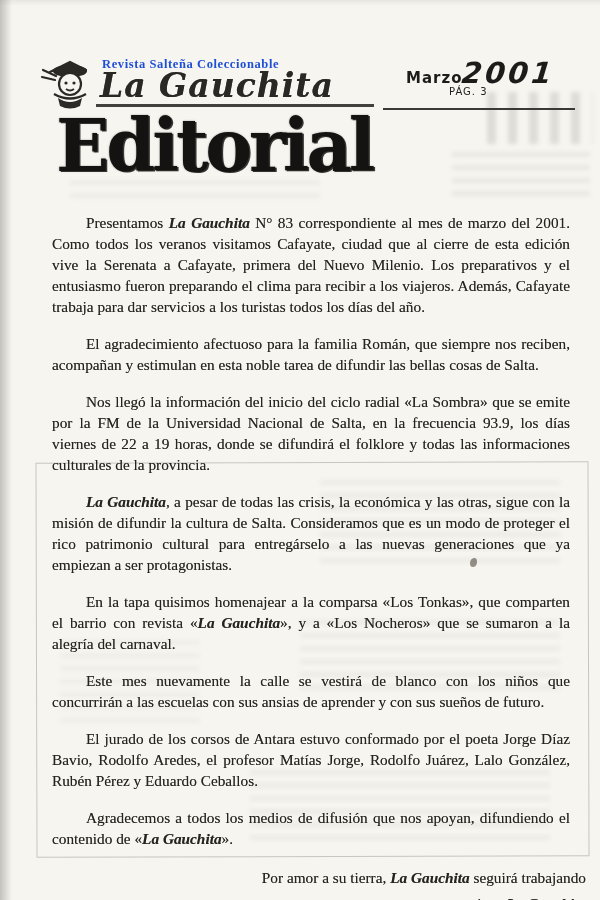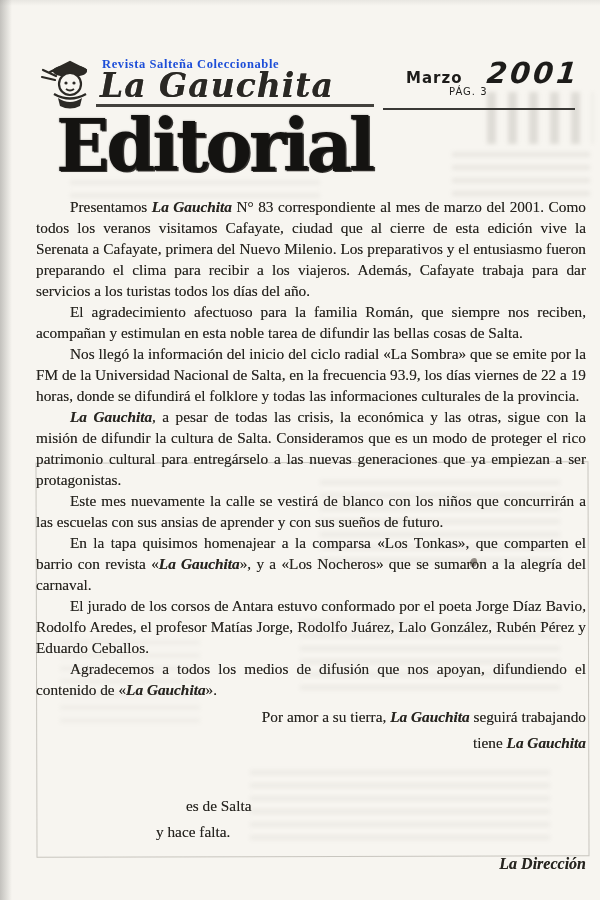--- a/index.html
+++ b/index.html
@@ -22,40 +22,40 @@
     background:rgba(70,58,50,.55); border-radius:60% 40% 55% 45%; filter:blur(.6px); }
 
   
   .logo { position:absolute; left:40px; top:54px; width:58px; height:58px; }
   .tagline { position:absolute; left:102px; top:57px; font-size:12.5px; font-weight:bold;
     letter-spacing:.6px; color:#1d4ed8; }
   .magname { position:absolute; left:100px; top:66px; font-family:"DejaVu Serif", serif;
     font-style:italic; font-weight:bold; font-size:33px; letter-spacing:1px; color:#2a2824;
     text-shadow:0 0 .6px rgba(40,38,34,.7); }
   .rule-left { position:absolute; left:96px; top:104px; width:278px; height:2.5px; background:#43413d; }
-  .issue { position:absolute; left:406px; top:56px; display:flex; align-items:baseline; gap:25px;
+  .issue { position:absolute; left:406px; top:56px; display:flex; align-items:baseline; gap:0;
     font-family:"DejaVu Sans", sans-serif; color:#1d1c1a; }
   .issue-month { font-size:15px; font-weight:bold; letter-spacing:1px; }
   .issue-year { font-size:29px; font-weight:bold; font-style:italic; letter-spacing:3px;
     transform:skewX(-6deg); }
   .page-label { position:absolute; left:449px; top:86px; font-family:"DejaVu Sans", sans-serif;
     font-size:10px; font-weight:normal; letter-spacing:1px; color:#1d1c1a; }
   .rule-right { position:absolute; left:383px; top:108px; width:192px; height:2px; background:#3a3936; }
 
   
   .editorial-title { position:absolute; left:56px; top:104px;
     font-family:"DejaVu Serif", serif; font-weight:bold; font-size:70px; letter-spacing:-3px;
     color:#141311; transform:scaleY(1.04);
     text-shadow:1.5px 1px 0 rgba(25,22,20,.85), 0 0 2px rgba(30,28,25,.4); }
 
   
   .body-text { position:absolute; left:36px; top:196px; width:550px;
     font-size:15.3px; line-height:21px; text-align:justify;
     text-shadow:0 0 .45px rgba(45,42,38,.55); }
-  .body-text p { margin:0; text-indent:34px;font-family:Liberation Serif, serif; }
+  .body-text p { margin:16px; text-indent:34px;font-family:Liberation Serif, serif; }
   .b { font-weight:bold; } .i { font-style:italic; }
 
   .closing { margin-top:4px; text-align:left; }
   .closing .cl { line-height:26px; text-indent:0; }
   .cl-0, .cl-1 { margin-left:30px;text-align:right; }
   .cl-2 { margin-left:150px;margin-top:37px; }
   .cl-3 { margin-left:120px; }
   .signature { text-align:right; margin-top:8px;
     font-weight:bold; font-style:italic; font-size:16px; }
 </style>
@@ -102,22 +102,22 @@
   <div class="page-label">PÁG. 3</div>
   <div class="rule-right"></div>
 
   <div class="editorial-title">Editorial</div>
 
   <div class="body-text">
     <p><span>Presentamos </span><span class="b i">La Gauchita</span><span> N° 83 correspondiente al mes de marzo del 2001. Como todos los veranos visitamos Cafayate, ciudad que al cierre de esta edición vive la Serenata a Cafayate, primera del Nuevo Milenio. Los preparativos y el entusiasmo fueron preparando el clima para recibir a los viajeros. Además, Cafayate trabaja para dar servicios a los turistas todos los días del año.</span></p>
     <p><span>El agradecimiento afectuoso para la familia Román, que siempre nos reciben, acompañan y estimulan en esta noble tarea de difundir las bellas cosas de Salta.</span></p>
     <p><span>Nos llegó la información del inicio del ciclo radial «La Sombra» que se emite por la FM de la Universidad Nacional de Salta, en la frecuencia 93.9, los días viernes de 22 a 19 horas, donde se difundirá el folklore y todas las informaciones culturales de la provincia.</span></p>
     <p><span class="b i">La Gauchita</span><span>, a pesar de todas las crisis, la económica y las otras, sigue con la misión de difundir la cultura de Salta. Consideramos que es un modo de proteger el rico patrimonio cultural para entregárselo a las nuevas generaciones que ya empiezan a ser protagonistas.</span></p>
+    <p><span>En la tapa quisimos homenajear a la comparsa «Los Tonkas», que comparten el barrio con revista «</span><span class="b i">La Gauchita</span><span>», y a «Los Nocheros» que se sumaron a la alegría del carnaval.</span></p>
     <p><span>Este mes nuevamente la calle se vestirá de blanco con los niños que concurrirán a las escuelas con sus ansias de aprender y con sus sueños de futuro.</span></p>
-    <p><span>En la tapa quisimos homenajear a la comparsa «Los Tonkas», que comparten el barrio con revista «</span><span class="b i">La Gauchita</span><span>», y a «Los Nocheros» que se sumaron a la alegría del carnaval.</span></p>
     <p><span>El jurado de los corsos de Antara estuvo conformado por el poeta Jorge Díaz Bavio, Rodolfo Aredes, el profesor Matías Jorge, Rodolfo Juárez, Lalo González, Rubén Pérez y Eduardo Ceballos.</span></p>
     <p><span>Agradecemos a todos los medios de difusión que nos apoyan, difundiendo el contenido de «</span><span class="b i">La Gauchita</span><span>».</span></p>
 
     <div class="closing">
       <div class="cl cl-0"><span>Por amor a su tierra, </span><span class="b i">La Gauchita</span><span> seguirá trabajando</span></div>
       <div class="cl cl-1"><span>tiene </span><span class="b i">La Gauchita</span></div>
       <div class="cl cl-2"><span>es de Salta</span></div>
       <div class="cl cl-3"><span>y hace falta.</span></div>
       <div class="signature">La Dirección</div>
     </div>

